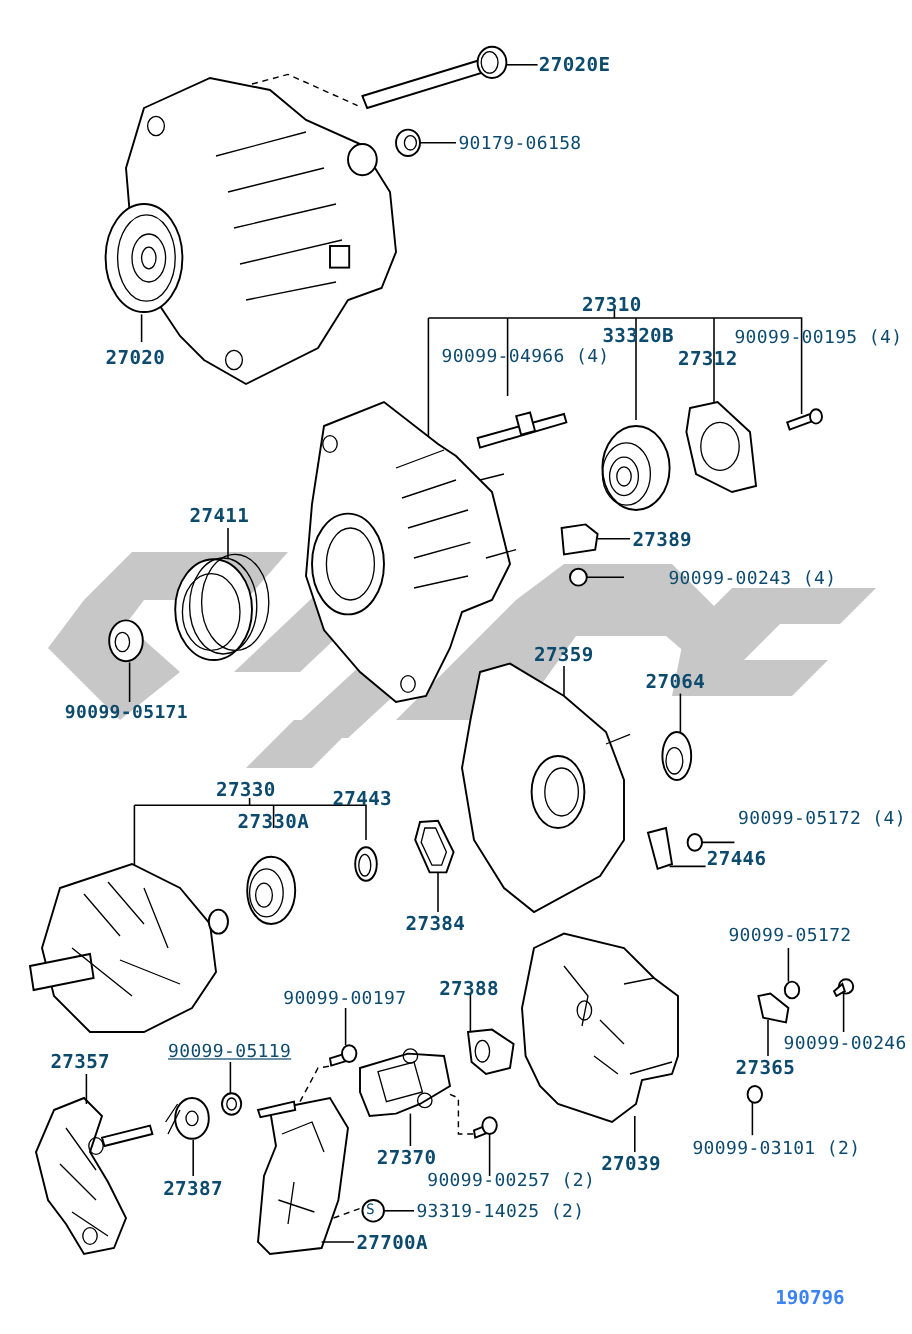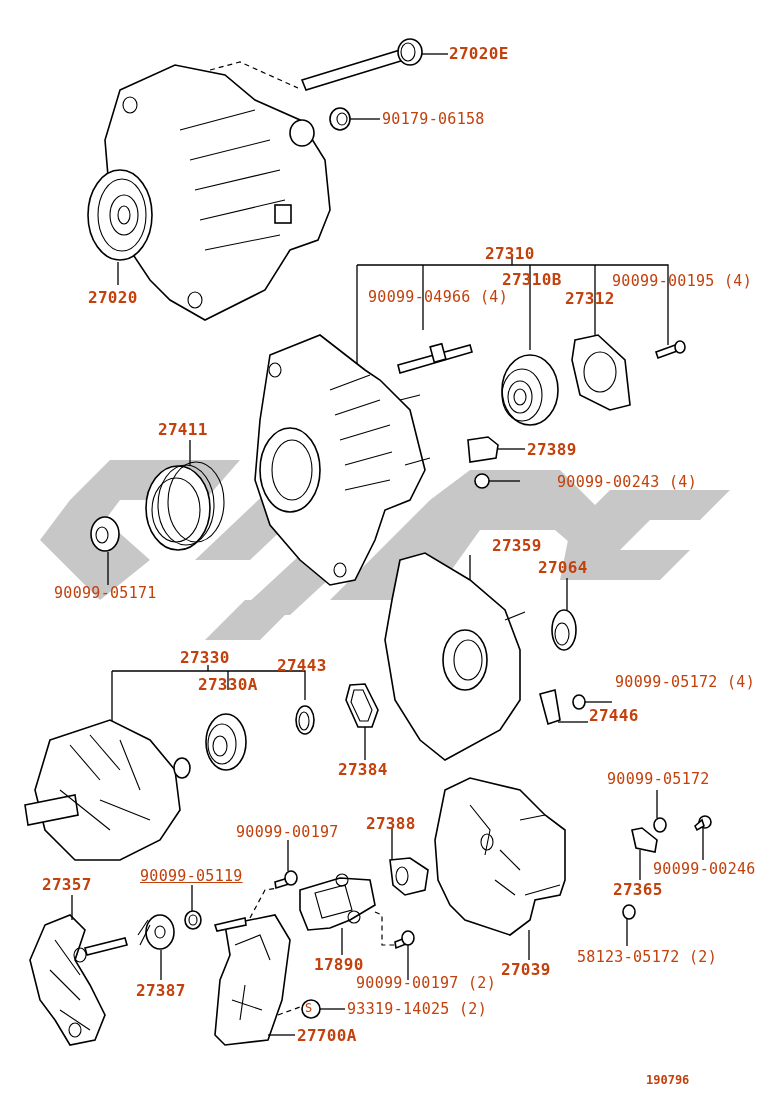--- a/index.html
+++ b/index.html
@@ -1,23 +1,23 @@
 <!DOCTYPE html>
 <html><head>
 <meta charset="utf-8">
 <style>
   html, body { margin: 0; padding: 0; background: #ffffff; }
   body { width: 760px; height: 1112px; position: relative; overflow: hidden;
          font-family: "DejaVu Sans", sans-serif; }
   #diagram { position: absolute; left: 0; top: 0; width: 760px; height: 1112px; }
   .lbl { position: absolute; font-family: "DejaVu Sans Mono", monospace; font-size: 15px;
-         color: #c2410c; letter-spacing: 0.3px; white-space: nowrap; line-height: 1; cursor: pointer; }
+         color: #0c4a6e; letter-spacing: 0.3px; white-space: nowrap; line-height: 1; cursor: pointer; }
   .lbl.big { font-size: 16px; font-weight: bold; }
-  .ref { position: absolute; font-family: "DejaVu Sans Mono", monospace; font-size: 12px;
-         font-weight: bold; color: #c2410c; line-height: 1; }
+  .ref { position: absolute; font-family: "DejaVu Sans Mono", monospace; font-size: 16px;
+         font-weight: bold; color: #3b82f6; line-height: 1; }
   svg .ln { stroke: #000; stroke-width: 1.3; fill: none; }
   svg .dash { stroke: #000; stroke-width: 1.2; fill: none; stroke-dasharray: 5 4; }
   svg .part { stroke: #000; stroke-width: 1.6; fill: #fff; }
   svg .partl { stroke: #000; stroke-width: 1.1; fill: none; }
   svg .wm { fill: #c7c7c7; }
 </style>
 </head>
 <body>
 
 <div id="diagram">
@@ -258,55 +258,55 @@
   <circle class="part" cx="311" cy="1009" r="9"></circle>
   <line class="ln" x1="320" y1="1009" x2="345" y2="1009"></line>
 </svg>
 
   
   <span class="lbl big" style="left:449px;top:46px;">27020E</span>
   <span class="lbl" style="left:382px;top:112px;">90179-06158</span>
   <span class="lbl big" style="left:88px;top:290px;">27020</span>
 
   <span class="lbl big" style="left:485px;top:246px;">27310</span>
-  <span class="lbl big" style="left:502px;top:272px;">27310B</span>
+  <span class="lbl big" style="left:502px;top:272px;">33320B</span>
   <span class="lbl" style="left:368px;top:290px;">90099-04966 (4)</span>
   <span class="lbl big" style="left:565px;top:291px;">27312</span>
   <span class="lbl" style="left:612px;top:274px;">90099-00195 (4)</span>
 
   <span class="lbl big" style="left:527px;top:442px;">27389</span>
   <span class="lbl" style="left:521px;top:475px;margin-left:36px;">90099-00243 (4)</span>
 
   <span class="lbl big" style="left:158px;top:422px;">27411</span>
-  <span class="lbl" style="left:54px;top:586px;">90099-05171</span>
-
-  <span class="lbl big" style="left:445px;top:538px;margin-left:47px;">27359</span>
+  <span class="lbl" style="left:54px;top:586px;font-weight:bold;">90099-05171</span>
+
+  <span class="lbl big" style="left:445px;top:538px;">27359</span>
   <span class="lbl big" style="left:538px;top:560px;">27064</span>
 
   <span class="lbl big" style="left:180px;top:650px;">27330</span>
   <span class="lbl big" style="left:198px;top:677px;">27330A</span>
   <span class="lbl big" style="left:277px;top:658px;text-align:center;">27443</span>
 
   <span class="lbl" style="left:615px;top:675px;">90099-05172 (4)</span>
   <span class="lbl big" style="left:589px;top:708px;">27446</span>
   <span class="lbl big" style="left:338px;top:762px;">27384</span>
 
   <span class="lbl" style="left:607px;top:772px;">90099-05172</span>
   <span class="lbl" style="left:653px;top:862px;">90099-00246</span>
   <span class="lbl big" style="left:613px;top:882px;">27365</span>
-  <span class="lbl" style="left:577px;top:950px;">58123-05172 (2)</span>
+  <span class="lbl" style="left:577px;top:950px;">90099-03101 (2)</span>
 
   <span class="lbl big" style="left:42px;top:877px;">27357</span>
   <span class="lbl" style="left:140px;top:869px;text-decoration:underline;">90099-05119</span>
   <span class="lbl big" style="left:136px;top:983px;">27387</span>
 
   <span class="lbl" style="left:236px;top:825px;">90099-00197</span>
   <span class="lbl big" style="left:366px;top:816px;">27388</span>
-  <span class="lbl big" style="left:314px;top:957px;">17890</span>
-  <span class="lbl" style="left:356px;top:976px;">90099-00197 (2)</span>
+  <span class="lbl big" style="left:314px;top:957px;">27370</span>
+  <span class="lbl" style="left:356px;top:976px;">90099-00257 (2)</span>
   <span class="lbl big" style="left:501px;top:962px;">27039</span>
 
   <span class="lbl" style="left:305px;top:1002px;font-size:12px;">S</span>
   <span class="lbl" style="left:347px;top:1002px;">93319-14025 (2)</span>
   <span class="lbl big" style="left:297px;top:1028px;">27700A</span>
 
   <span class="ref" style="left:646px;top:1074px;">190796</span>
 </div>
 
 </body></html>

